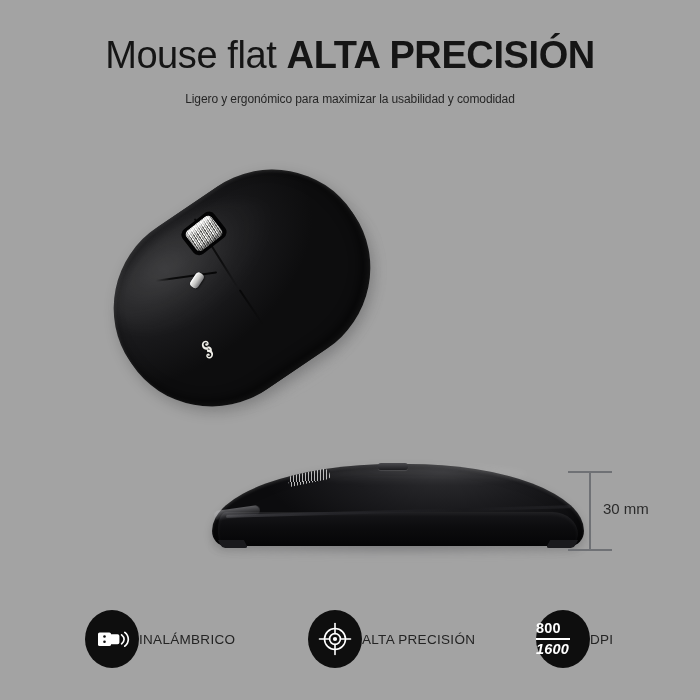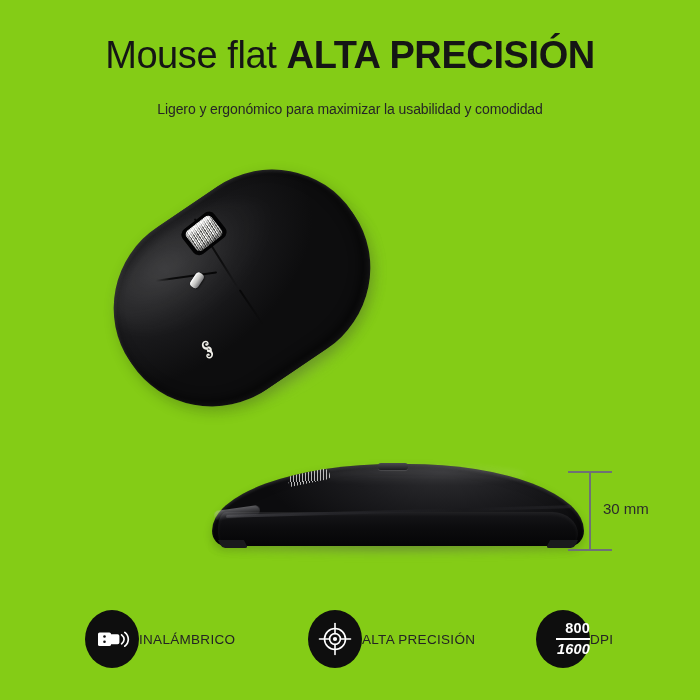--- a/index.html
+++ b/index.html
@@ -12,21 +12,21 @@
     height: 700px;
     overflow: hidden;
     font-family: "Liberation Sans", sans-serif;
     position: relative;
     color: #1a1a1a;
   }
 
   #infographic {
     position: absolute;
     inset: 0;
-    background: #84cc16;
+    background: #a3a3a3;
   }
 
   
   .header {
     position: absolute;
     left: 0;
     top: 32px;
     width: 700px;
     text-align: center;
   }
@@ -37,22 +37,22 @@
     color: #151515;
     white-space: nowrap;
   }
   .title .t-light {
     font-weight: 300;
   }
   .title .t-bold {
     font-weight: 700;
   }
   .subtitle {
-    margin-top: 20px;
-    font-size: 14px;
+    margin-top: 10px;
+    font-size: 12px;
     line-height: 22px;
     font-weight: 400;
     color: #262626;
     letter-spacing: -0.1px;
     white-space: nowrap;
   }
 
   
   .mouse-top-wrap {
     position: absolute;
@@ -419,21 +419,21 @@
 
   
   .dpi-stack {
     position: absolute;
     left: 0;
     top: 0;
     width: 54px;
     height: 58px;
     display: flex;
     flex-direction: column;
-    align-items: flex-end;
+    align-items: flex-start;
     justify-content: center;
     color: #ffffff;
   }
   .dpi-top {
     font-size: 14.5px;
     font-weight: 700;
     line-height: 15px;
     letter-spacing: 0.2px;
   }
   .dpi-rule {

